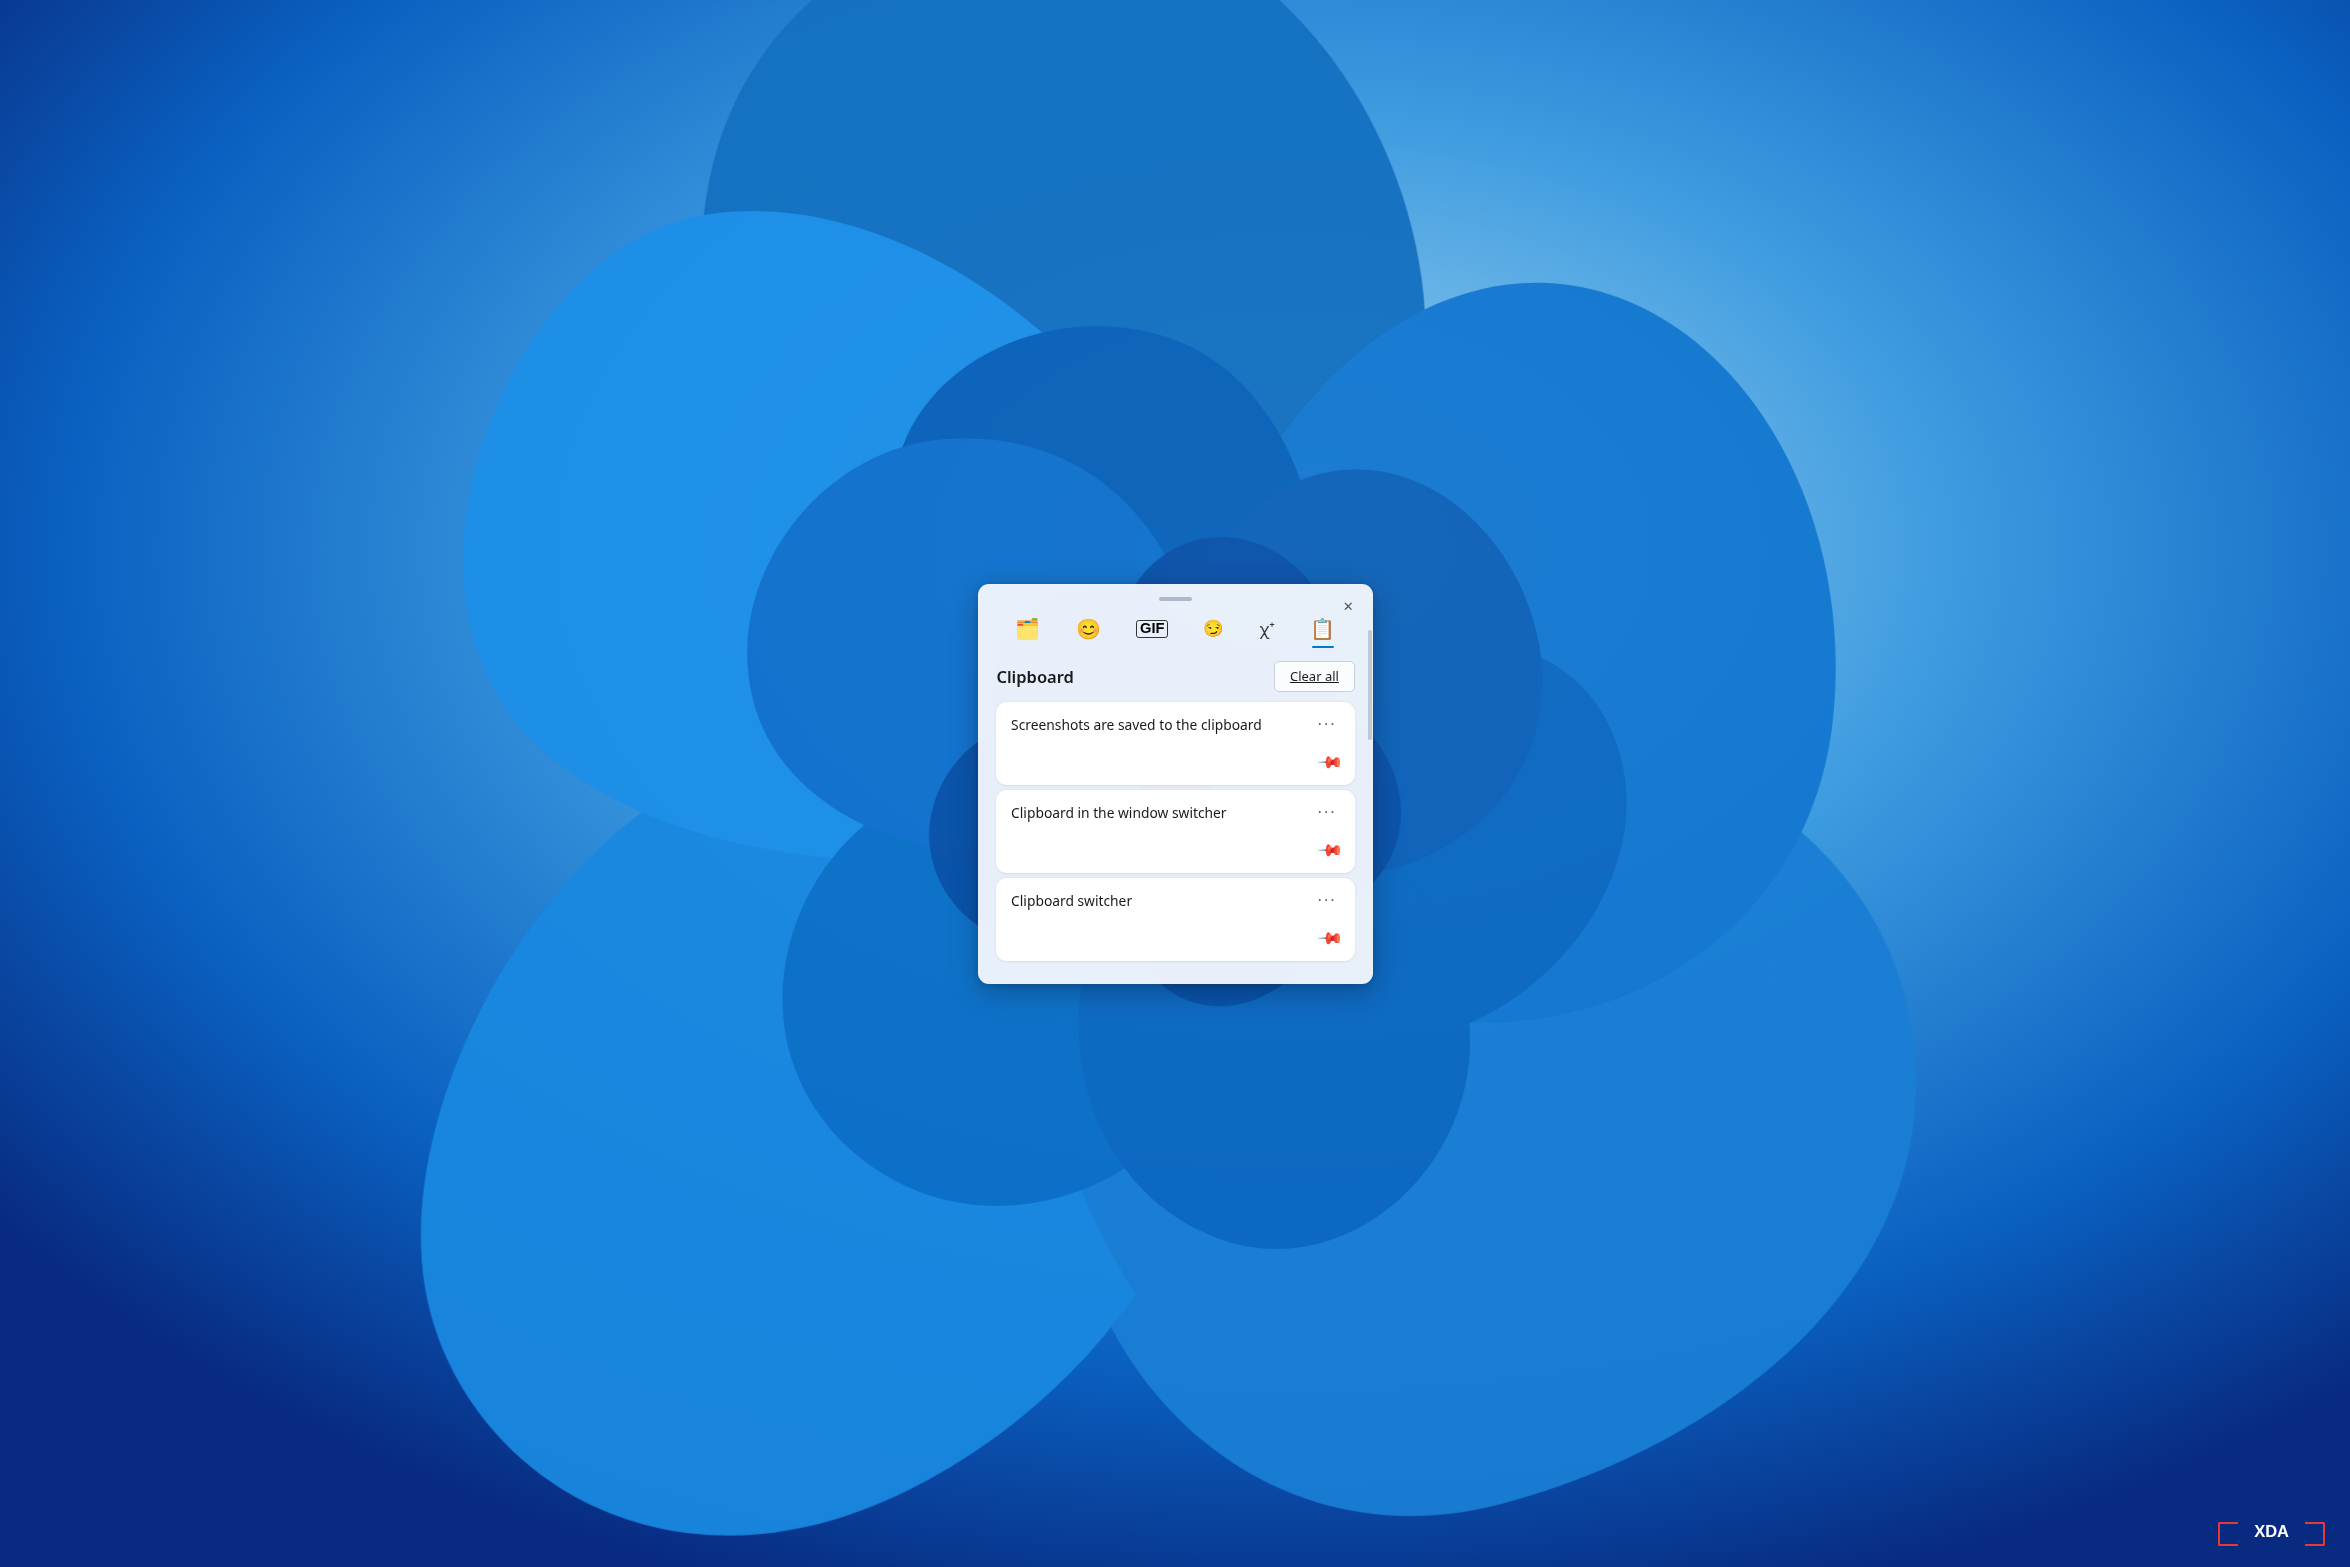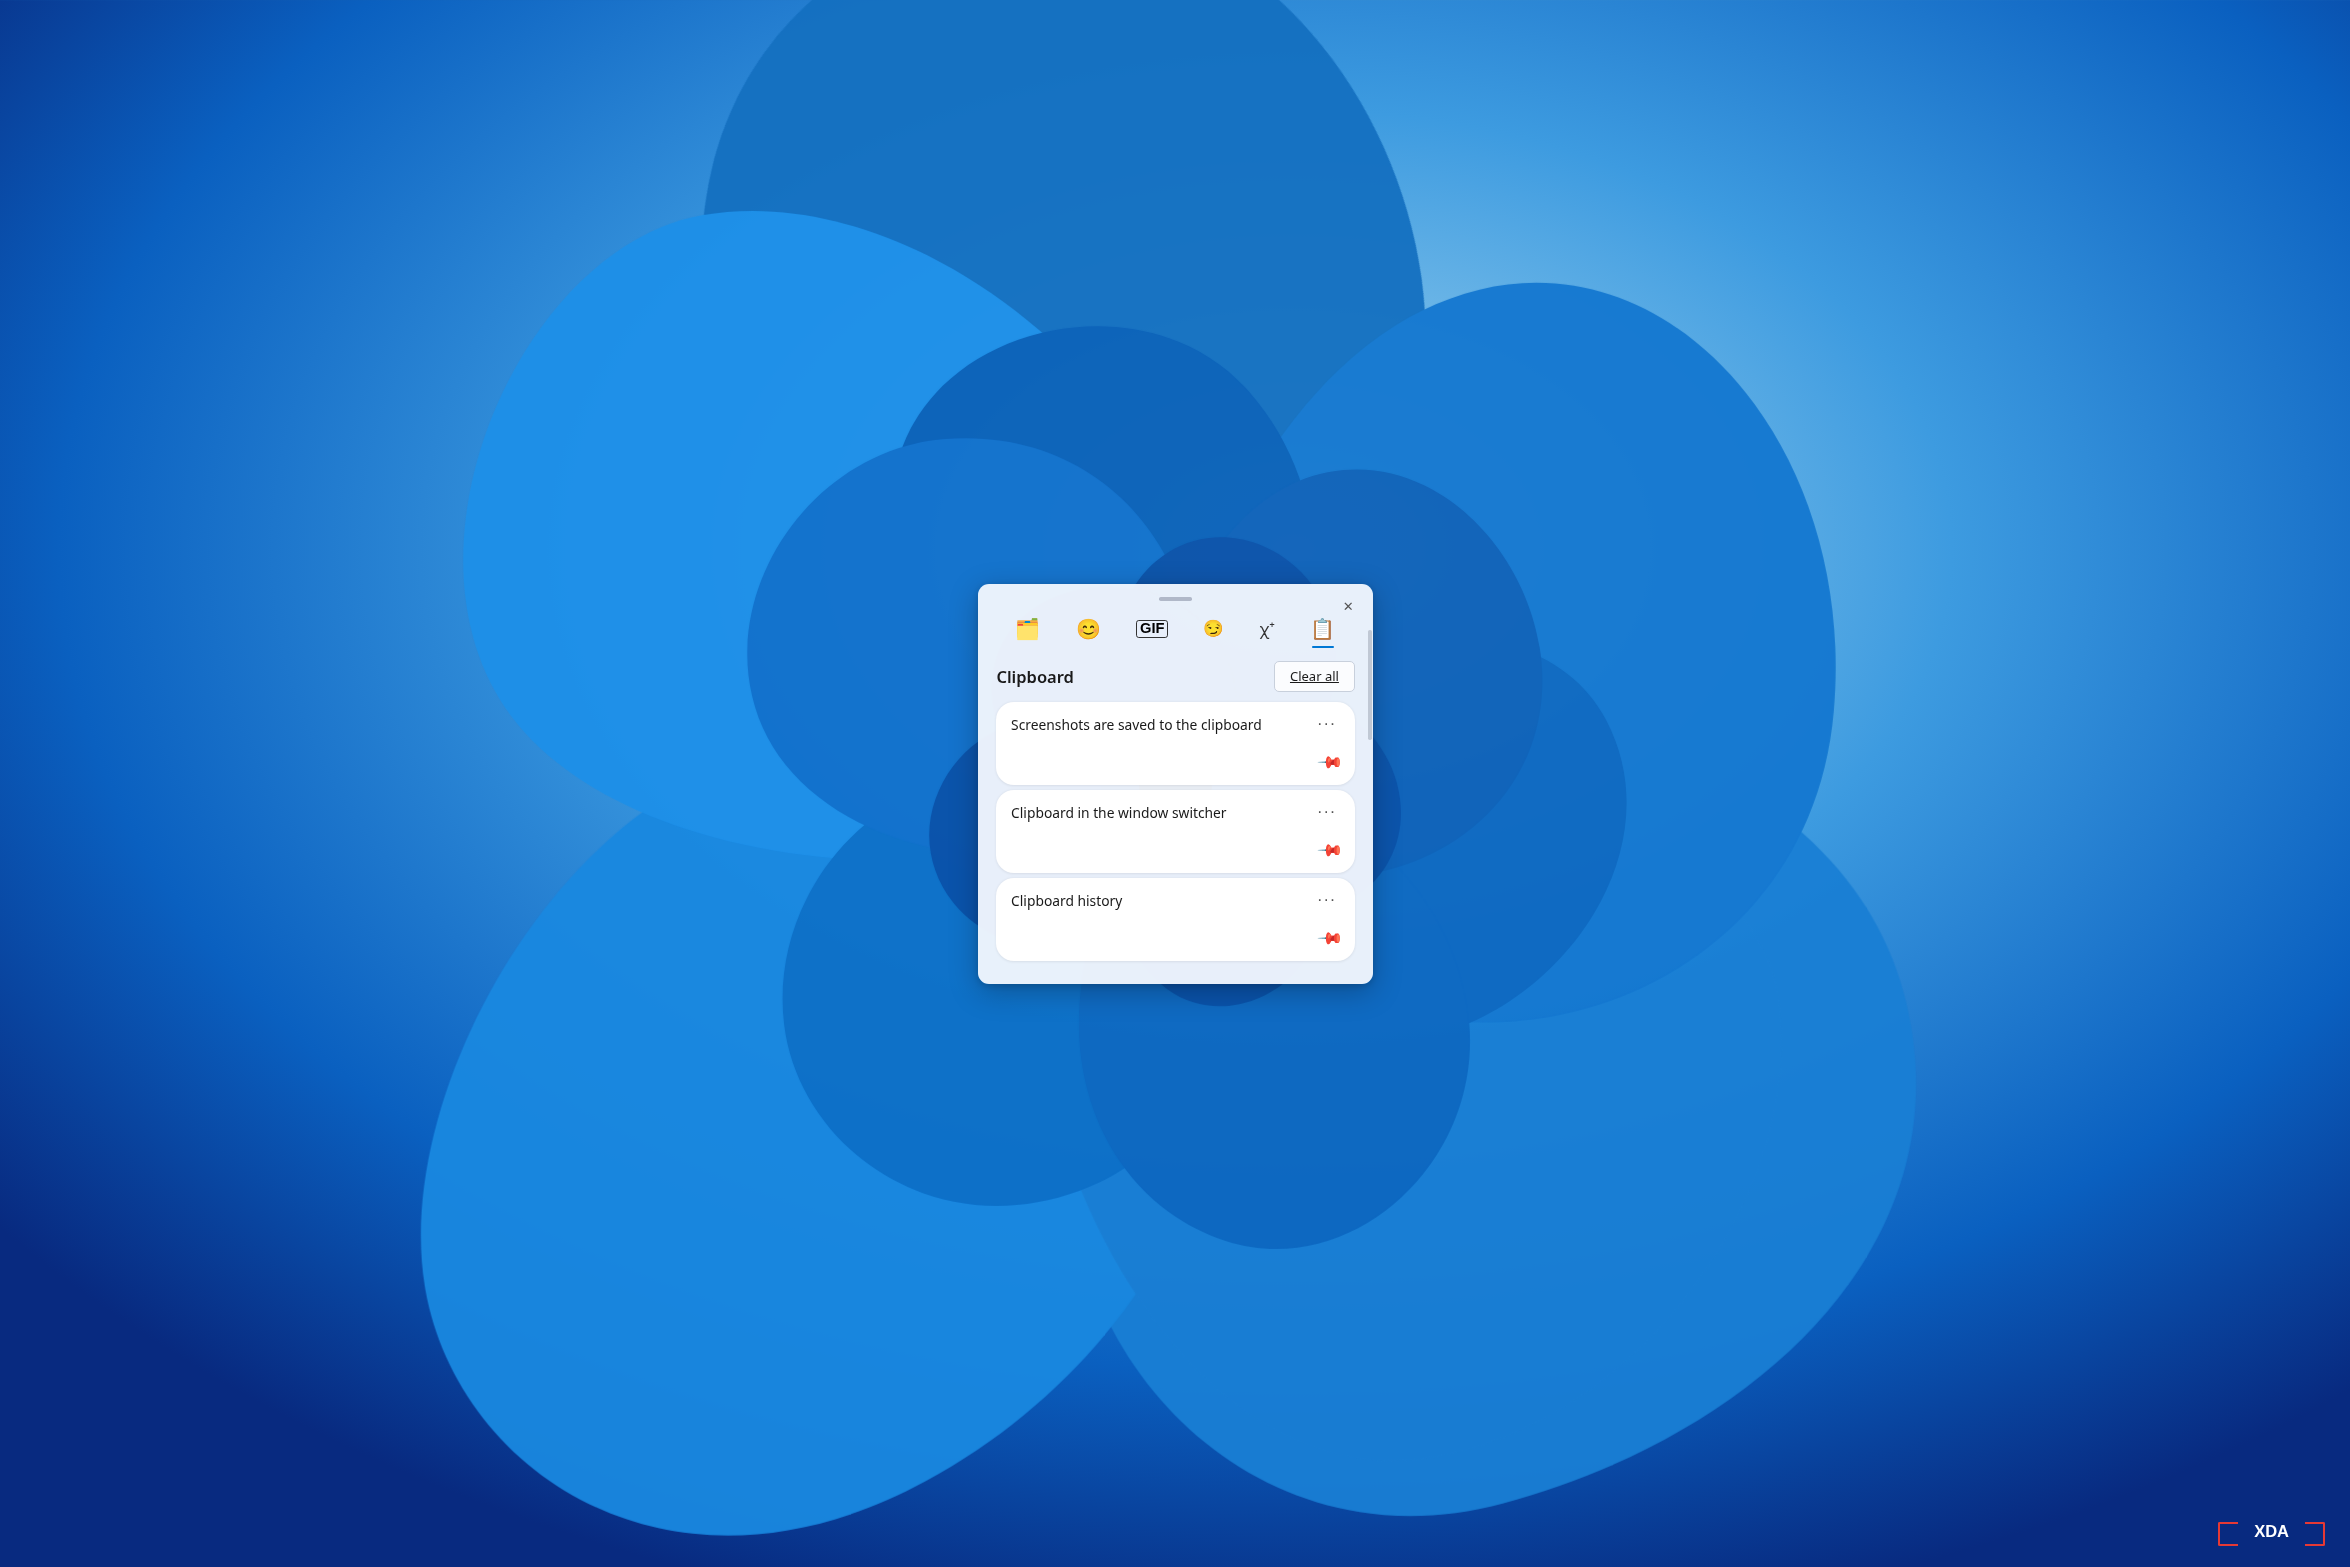--- a/index.html
+++ b/index.html
@@ -139,21 +139,21 @@
       border-radius: 5px;
       font-size: 13px;
       color: #1a1a1a;
       cursor: pointer;
       font-family: inherit;
       text-decoration: underline;
     }
 
     .clipboard-item {
       background: white;
-      border-radius: 18px;
+      border-radius: 11px;
       padding: 13px 14.7px;
       margin-bottom: 5px;
       box-shadow: 0 0.9px 2.8px rgba(0,0,0,0.08);
       position: relative;
       min-height: 83px;
     }
 
     .clipboard-item-top {
       display: flex;
       align-items: flex-start;
@@ -357,21 +357,21 @@
           <span class="clipboard-item-text">Clipboard in the window switcher</span>
           <button class="item-more-btn">···</button>
         </div>
         <div class="pin-icon-wrap">
           <span class="pin-icon">📌</span>
         </div>
       </div>
 
       <div class="clipboard-item">
         <div class="clipboard-item-top">
-          <span class="clipboard-item-text">Clipboard history</span>
+          <span class="clipboard-item-text">Clipboard switcher</span>
           <button class="item-more-btn">···</button>
         </div>
         <div class="pin-icon-wrap">
           <span class="pin-icon">📌</span>
         </div>
       </div>
     </div>
 
     <div class="scrollbar">
       <div class="scrollbar-thumb"></div>

